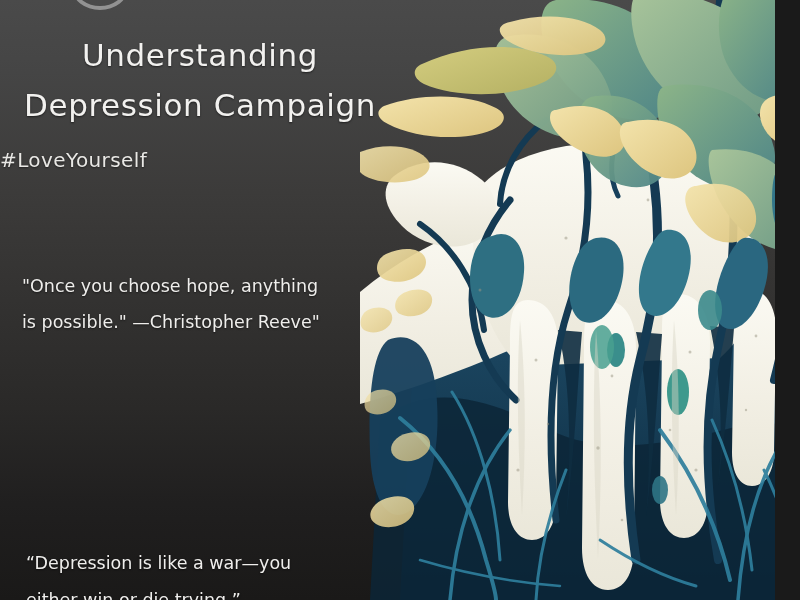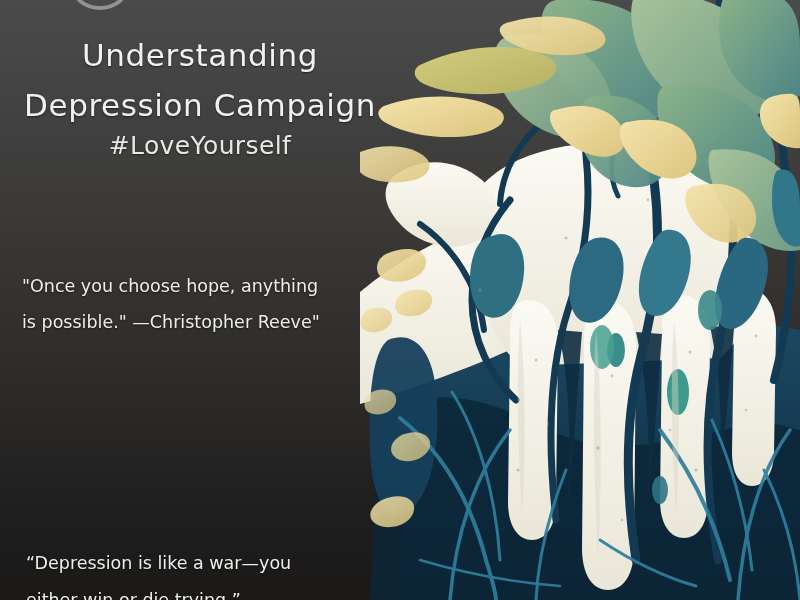--- a/index.html
+++ b/index.html
@@ -2,32 +2,33 @@
 <html><head>
 <meta charset="utf-8">
 <style>
   html, body {
     margin: 0;
     padding: 0;
     background: #1a1a1a;
   }
   #poster {
     position: relative;
-    width: 800px;
+    width: 727px;
     height: 600px;
     overflow: hidden;
     font-family: "DejaVu Sans", sans-serif;
     background: linear-gradient(180deg,
         #4a4a4a 0%,
         #454545 12%,
         #3c3b3a 32%,
         #333231 50%,
         #2a2928 68%,
         #201f1f 84%,
         #1a1918 100%);
+    padding-left: 48px;
   }
 
   
   .top-badge {
     position: absolute;
     left: 72px;
     top: -34px;
     width: 56px;
     height: 44px;
     border-radius: 50%;
@@ -57,25 +58,25 @@
     line-height: 50px;
     letter-spacing: 0.6px;
     font-family: "DejaVu Sans", sans-serif;
     text-shadow: 0 1px 2px rgba(0,0,0,0.55);
     white-space: pre-line;
   }
 
   .hashtag {
     position: absolute;
     left: 0;
-    top: 131px;
+    top: 148px;
     width: 400px;
-    text-align: center;
+    text-align: left;
     color: #e9e8e5;
-    font-size: 25px;
+    font-size: 20px;
     letter-spacing: 0.4px;
     text-shadow: 0 1px 2px rgba(0,0,0,0.5);
   }
 
   .quote {
     position: absolute;
     color: #efeeec;
     text-shadow: 0 1px 2px rgba(0,0,0,0.55);
     white-space: pre-line;
   }

